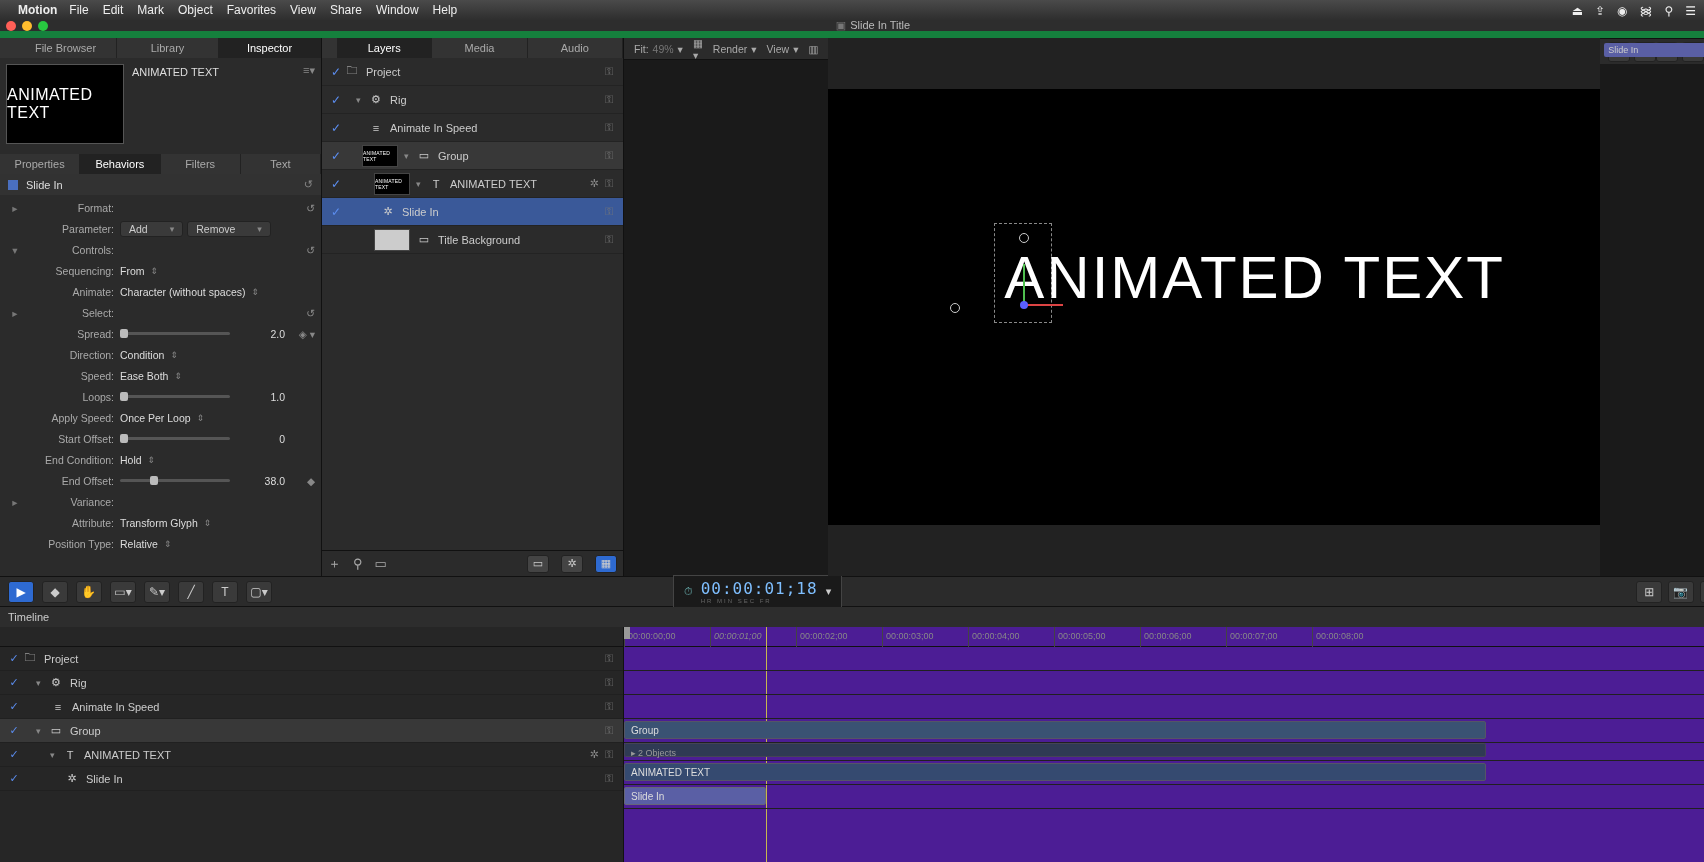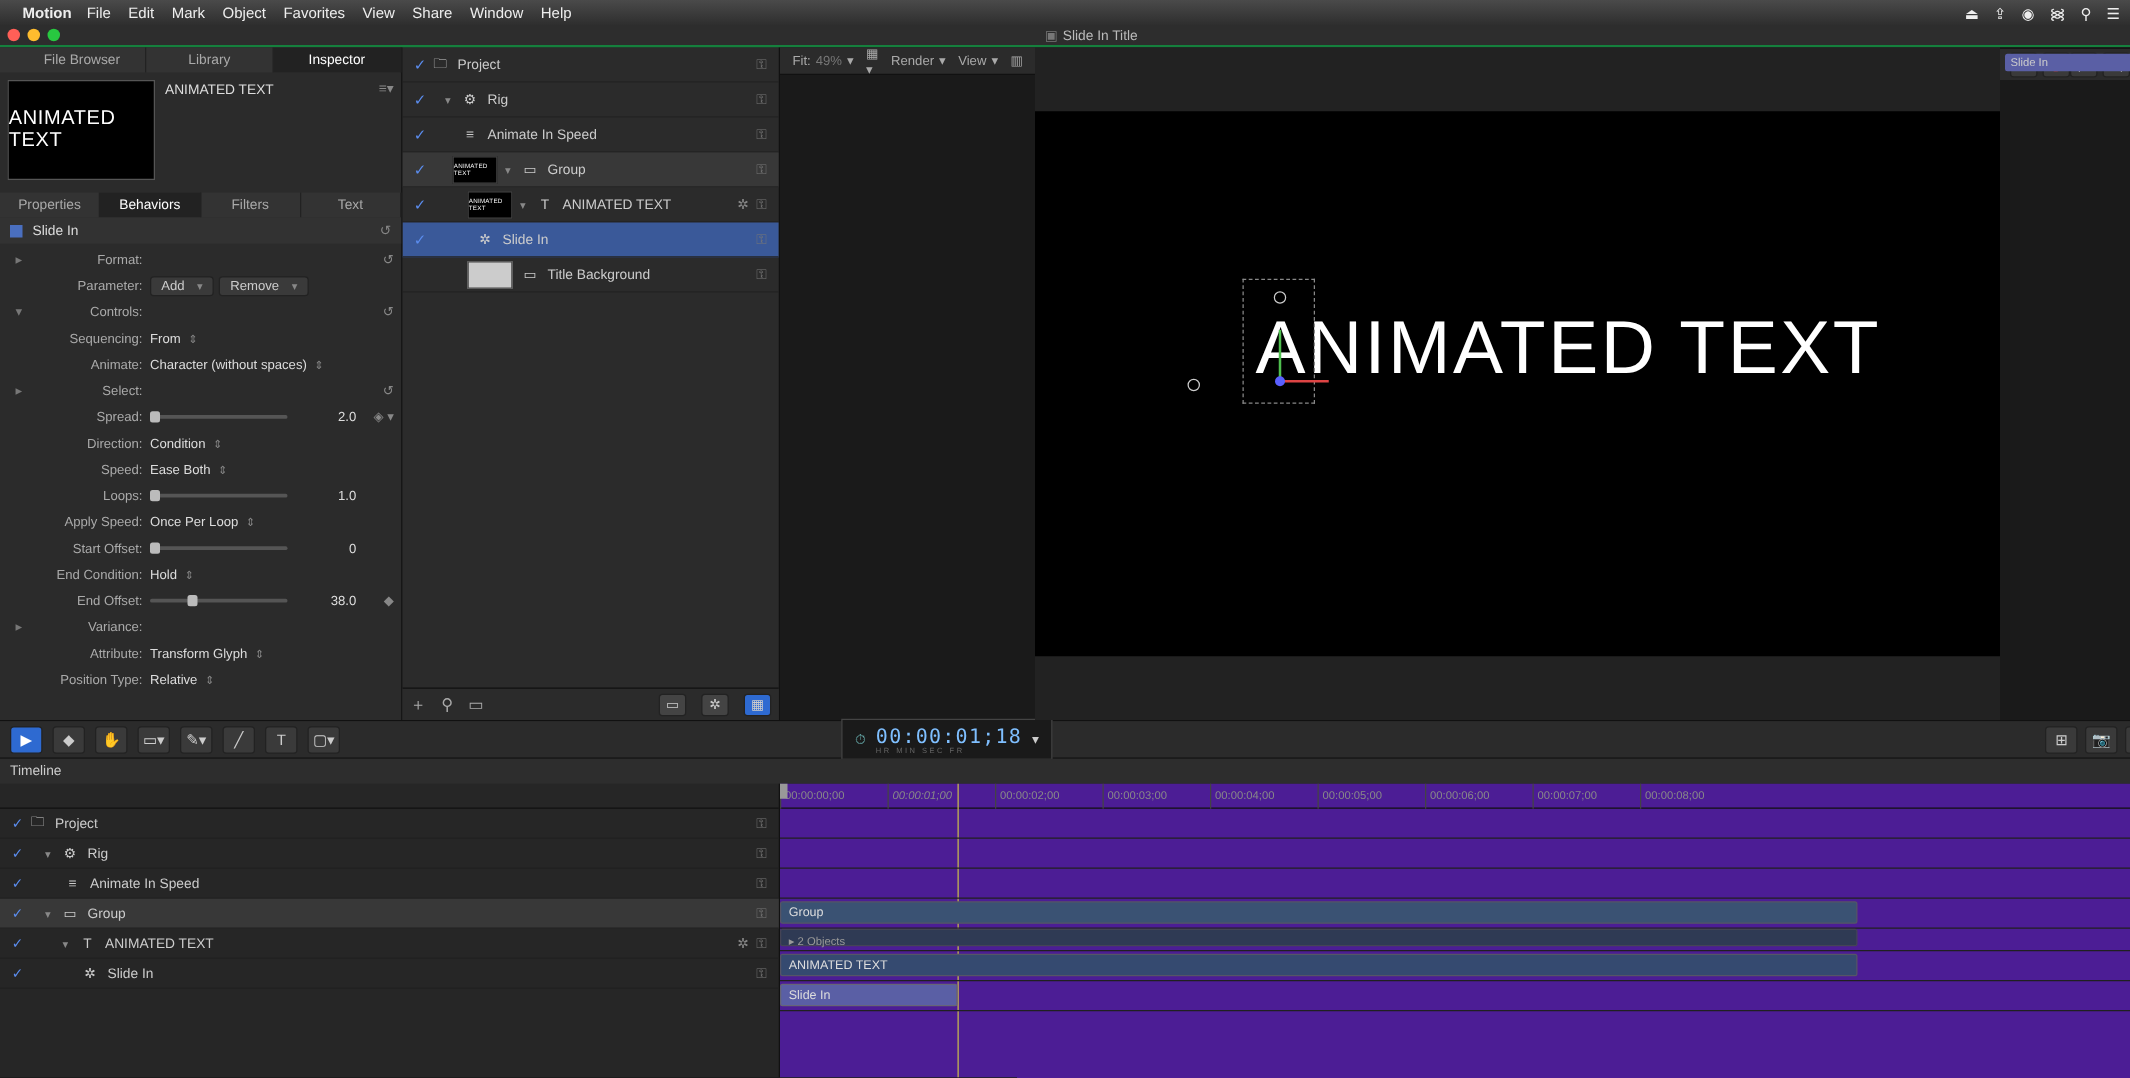--- a/index.html
+++ b/index.html
@@ -7,21 +7,21 @@
 
   
   .menubar { height: 20px; background: linear-gradient(#4a4a4a,#2e2e2e); display: flex; align-items: center; padding: 0 8px; font-size: 12px; color: #eee; }
   .menubar .apple { margin-right: 10px; }
   .menubar .app { font-weight: bold; margin-right: 12px; }
   .menubar .item { margin-right: 14px; cursor: default; }
   .menubar .spacer { flex: 1; }
   .menubar .status span { margin-left: 12px; }
 
   
-  .titlebar { height: 18px; background: #2d2d2d; display: flex; align-items: center; padding: 0 6px; border-bottom: 2px solid #15803d; }
+  .titlebar { height: 18px; background: #2d2d2d; display: flex; align-items: center; padding: 0 6px; border-bottom: 7px solid #15803d; }
   .traffic { display: flex; gap: 6px; }
   .tl { width: 10px; height: 10px; border-radius: 50%; }
   .tl.r { background: #ff5f57; } .tl.y { background: #febc2e; } .tl.g { background: #28c840; }
   .titlebar .title { flex: 1; text-align: center; color: #bbb; font-size: 11px; }
 
   
   .app-body { display: grid; grid-template-columns: 322px 302px 1fr; grid-template-rows: 538px 1fr; height: 824px; }
 
   
   .left { background: #2b2b2b; border-right: 1px solid #111; display: flex; flex-direction: column; }
@@ -45,21 +45,21 @@
   .params { padding: 2px 6px; }
   .prow { display: flex; align-items: center; height: 21px; font-size: 10.5px; }
   .prow .disc { width: 18px; text-align: center; color: #777; }
   .prow .lbl { width: 96px; text-align: right; color: #aaa; padding-right: 6px; }
   .prow .val { color: #ddd; flex: 1; display: flex; align-items: center; gap: 4px; }
   .prow .dd { color: #888; font-size: 9px; margin-left: 2px; }
   .prow .num { width: 40px; text-align: right; color: #ddd; }
   .prow .kf { width: 30px; color: #888; text-align: right; }
   .slider { width: 110px; height: 3px; background: #555; position: relative; border-radius: 2px; }
   .slider .knob { position: absolute; top: -3px; width: 8px; height: 9px; background: #bbb; border-radius: 2px; }
-  .pill-btn { background: #3a3a3a; border: 1px solid #222; border-radius: 3px; padding: 1px 8px; color: #ccc; font-size: 10.5px; display: inline-flex; align-items: center; gap: 8px; text-align: center; }
+  .pill-btn { background: #3a3a3a; border: 1px solid #222; border-radius: 3px; padding: 1px 8px; color: #ccc; font-size: 10.5px; display: inline-flex; align-items: center; gap: 20px; text-align: center; }
 
   
   .layers { background: #2b2b2b; border-right: 1px solid #111; display: flex; flex-direction: column; }
   .layers .tabs3 .tab { font-size: 11px; }
   .layer-list { flex: 1; overflow: hidden; }
   .lrow { display: flex; align-items: center; height: 28px; padding-left: 6px; border-bottom: 1px solid #232323; }
   .lrow.sel { background: #3a5999; }
   .lrow.grp-open { background: #383838; }
   .lrow .chk { width: 16px; color: #5b8def; text-align: center; font-size: 12px; }
   .lrow .thumb { width: 36px; height: 22px; background: #000; border: 1px solid #444; margin: 0 6px; display:flex;align-items:center;justify-content:center;color:#fff;font-family:Impact,sans-serif;font-size:5px;letter-spacing:0.2px; }
@@ -338,20 +338,25 @@
           <span class="lbl">Position Type:</span>
           <span class="val">
             <span>Relative</span>
             <span class="dd">⇕</span>
           </span>
         </div>
     </div>
   </div>
 
   <div class="layers">
+    <div class="tabs3">
+      <div class="tab active">Layers</div>
+      <div class="tab">Media</div>
+      <div class="tab">Audio</div>
+    </div>
     <div class="layer-list" id="layer-list">
         <div class="lrow">
           <span class="chk">✓</span>
           <span style="width:0px"></span>
           <span class="icon">🗀</span>
           <span class="name">Project</span>
           <span class="link">⚿</span>
         </div>
         <div class="lrow">
           <span class="chk">✓</span>

